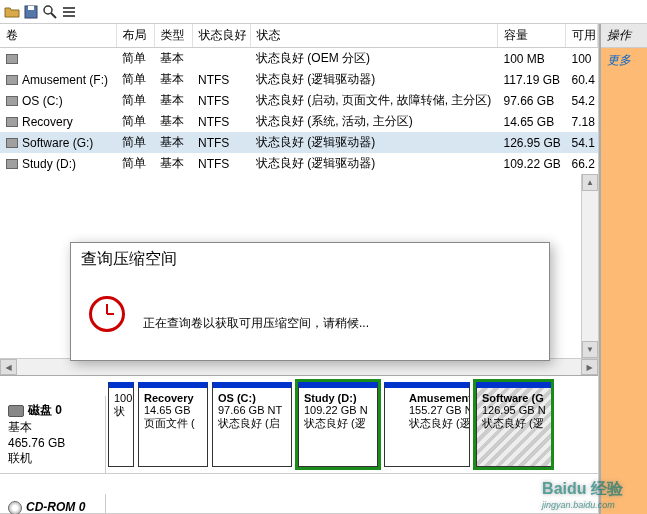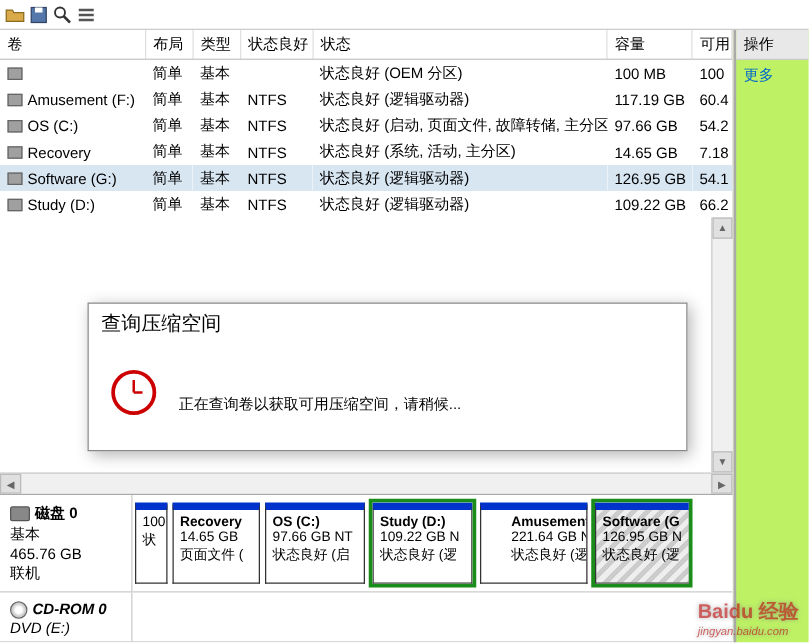--- a/index.html
+++ b/index.html
@@ -1,58 +1,58 @@
 <!DOCTYPE html>
 <html><head>
 <meta charset="utf-8">
 <style>
 * { margin:0; padding:0; box-sizing:border-box; font-family:"Microsoft YaHei","SimSun",sans-serif; }
 body { background:#fff; font-size:12px; color:#000; width:647px; height:514px; overflow:hidden; position:relative; }
 .toolbar { height:24px; padding:2px 4px; border-bottom:1px solid #ccc; display:flex; gap:3px; align-items:center; }
 .tbicon { width:16px; height:16px; display:inline-block; }
 .main { display:flex; height:calc(100% - 24px); }
 .left { flex:1; display:flex; flex-direction:column; border-right:1px solid #ccc; min-width:0; }
-.right { width:60px; border-left:2px solid #aaa; background:#bef264; }
+.right { width:48px; border-left:2px solid #aaa; background:#fdba74;font-style:italic; }
 .right-hdr { background:#e8e8e8; padding:3px 6px; border-bottom:1px solid #ccc; font-size:12px; }
 .right-link { padding:4px 6px; color:#0066cc; font-size:12px; white-space:nowrap; }
 table { border-collapse:collapse; width:100%; table-layout:fixed; }
 thead th { text-align:left; font-weight:normal; font-size:12px; padding:3px 6px; background:#fff; border-bottom:1px solid #ccc; border-right:1px solid #e0e0e0; white-space:nowrap; overflow:hidden; }
 tbody td { font-size:12px; padding:2px 6px; white-space:nowrap; overflow:hidden; }
 tbody tr.sel td { background:#d8e6f2; }
 .vol-icon { display:inline-block; width:12px; height:10px; background:#a0a0a0; border:1px solid #666; margin-right:4px; vertical-align:middle; }
 .table-wrap { overflow:auto; flex:0 0 auto; }
 .middle { flex:1; position:relative; }
 .scrollbar-v { position:absolute; right:0; top:0; bottom:0; width:17px; background:#f0f0f0; border-left:1px solid #ccc; }
 .scrollbar-v .arrow { height:17px; background:#e0e0e0; border:1px solid #bbb; text-align:center; font-size:8px; line-height:15px; color:#666; }
 .scrollbar-h { height:17px; background:#f0f0f0; border-top:1px solid #ccc; display:flex; }
 .scrollbar-h .arrow { width:17px; background:#e0e0e0; border:1px solid #bbb; text-align:center; font-size:8px; line-height:15px; color:#666; }
 .scrollbar-h .track { flex:1; }
 .disk-area { background:#fff; border-top:1px solid #aaa; padding:0; overflow:hidden; }
-.disk-label { width:106px; padding:6px 8px; font-size:12px; border-right:1px solid #ccc; }
+.disk-label { width:106px; padding:6px 8px; font-size:12px; border-right:1px solid #ccc;margin-top:20px; }
 .disk-label .dname { font-weight:bold; }
 .disk-title-row { display:flex; border-bottom:1px solid #ccc; }
 .disk-title-row .disk-label { border-right:1px solid #ccc; height:auto; }
 .disk-icon { display:inline-block; width:16px; height:12px; background:#888; border:1px solid #555; margin-right:4px; vertical-align:middle; border-radius:2px; }
 .parts { flex:1; display:flex; gap:0; padding:0; }
 .part { border:1px solid #333; border-top:6px solid #0033cc; margin:6px 2px; padding:4px 5px; font-size:11px; overflow:hidden; min-width:0; }
 .part .pname { font-weight:bold; white-space:nowrap; }
 .part .pinfo { white-space:nowrap; font-size:11px; }
 .part.green-wrap { border:3px solid #1a8c1a; padding:0; border-top:3px solid #1a8c1a; margin:3px 1px; display:flex; }
 .part.green-wrap .inner { border-top:6px solid #0033cc; border-left:1px solid #333; border-right:1px solid #333; border-bottom:1px solid #333; padding:4px 5px; flex:1; }
 .part.hatched .inner { background:repeating-linear-gradient(135deg,#eee,#eee 4px,#ccc 4px,#ccc 8px); }
 .dialog { position:absolute; left:70px; top:242px; width:480px; background:#fff; border:1px solid #888; box-shadow:3px 3px 12px rgba(0,0,0,0.3); z-index:100; }
 .dialog-title { padding:6px 10px; font-size:16px; border-bottom:0; }
 .dialog-body { padding:20px 18px 28px; display:flex; align-items:flex-end; gap:18px; }
 .clock-icon { width:36px; height:36px; border:3px solid #c00; border-radius:50%; position:relative; background:#fff; }
 .clock-icon::before { content:""; position:absolute; left:50%; top:50%; width:2px; height:10px; background:#c00; transform-origin:bottom; transform:translate(-50%,-100%) rotate(0deg); }
 .clock-icon::after { content:""; position:absolute; left:50%; top:50%; width:2px; height:7px; background:#c00; transform-origin:bottom; transform:translate(-50%,-100%) rotate(90deg); }
 .cd-row { display:flex; border-bottom:1px solid #ccc; padding:0; height:40px;font-style:italic; }
 .cd-row .disk-label { border-right:1px solid #ccc; }
 .cd-icon { display:inline-block; width:14px; height:14px; border-radius:50%; border:1px solid #666; background:radial-gradient(circle,#fff 30%,#ccc 60%); margin-right:4px; vertical-align:middle; }
-.watermark { position:absolute; right:8px; bottom:4px; font-size:16px; color:#b91c1c; opacity:0.7; font-weight:bold; text-shadow:0 0 4px #888; pointer-events:none; }
+.watermark { position:absolute; right:24px; bottom:4px; font-size:16px; color:#0f766e; opacity:0.7; font-weight:bold; text-shadow:0 0 4px #888; pointer-events:none; }
 .watermark small { display:block; font-size:9px; font-weight:normal;font-style:italic; }
 </style>
 </head>
 <body>
 
 <div class="toolbar">
   <span class="tbicon"><svg viewBox="0 0 16 16">
         <path fill="#d9a94a" stroke="#8a6d1f" d="M1 4h5l1 2h8v7H1z"></path>
       </svg></span>
   <span class="tbicon"><svg viewBox="0 0 16 16">
@@ -194,21 +194,21 @@
             </div>
             <div class="part green-wrap" style="width: 86px;">
               <div class="inner">
                 <div class="pname">Study  (D:)</div>
                 <div class="pinfo">109.22 GB N</div>
                 <div class="pinfo">状态良好 (逻</div>
               </div>
             </div>
             <div class="part" style="width: 86px; padding-left: 24px;">
               <div class="pname">Amusement</div>
-              <div class="pinfo">221.64 GB N</div>
+              <div class="pinfo">155.27 GB N</div>
               <div class="pinfo">状态良好 (逻</div>
             </div>
             <div class="part green-wrap hatched" style="width: 81px;">
               <div class="inner">
                 <div class="pname">Software  (G</div>
                 <div class="pinfo">126.95 GB N</div>
                 <div class="pinfo">状态良好 (逻</div>
               </div>
             </div>
           </div>

